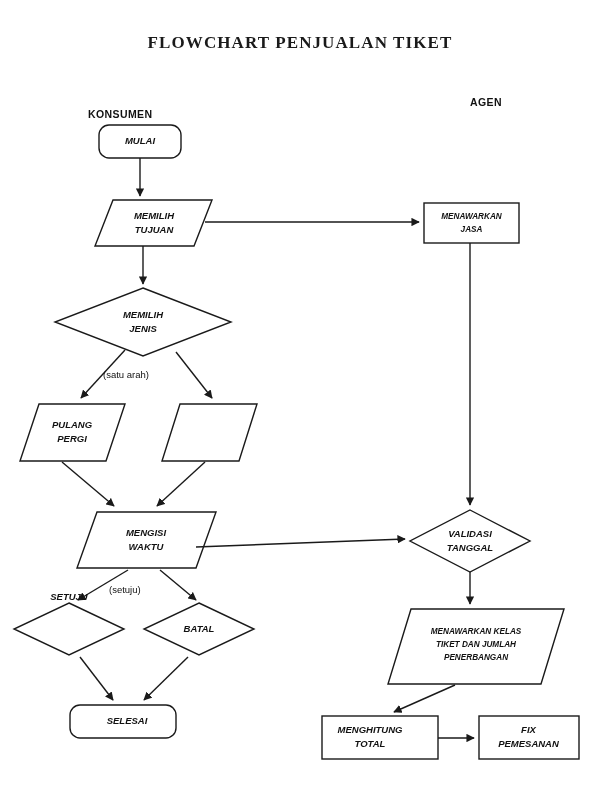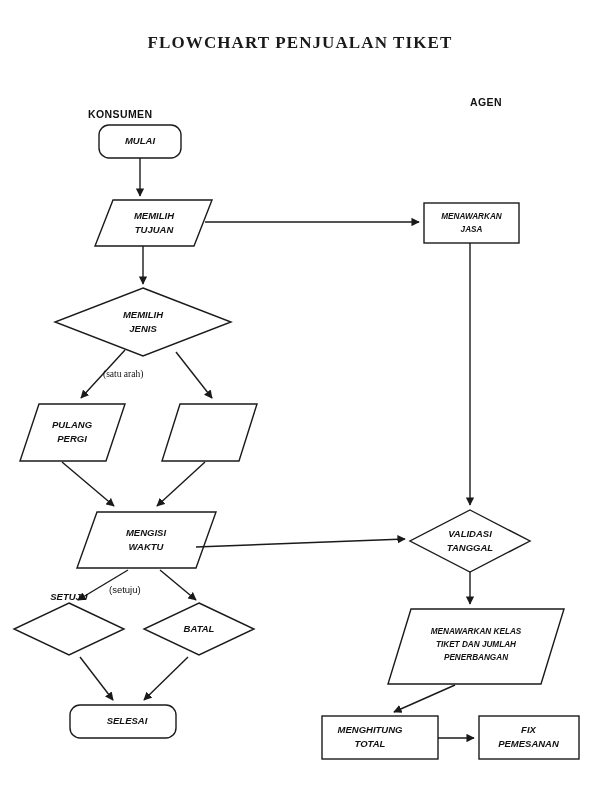--- a/index.html
+++ b/index.html
@@ -182,17 +182,17 @@
   <div class="node-label small" style="left:396px; top:625px; width:160px;">MENAWARKAN KELAS
 TIKET DAN JUMLAH
 PENERBANGAN</div>
 
   <div class="node-label" style="left:322px; top:723px; width:96px;">MENGHITUNG
 TOTAL</div>
 
   <div class="node-label" style="left:479px; top:723px; width:99px;">FIX
 PEMESANAN</div>
 
-  <div class="edge-label" style="left:103px; top:369px;font-family:Liberation Serif, serif;">(satu arah)</div>
+  <div class="edge-label" style="left:103px; top:369px;">(satu arah)</div>
 
   <div class="edge-label" style="left:109px; top:584px;">(setuju)</div>
 
 </div>
 
 </body></html>

